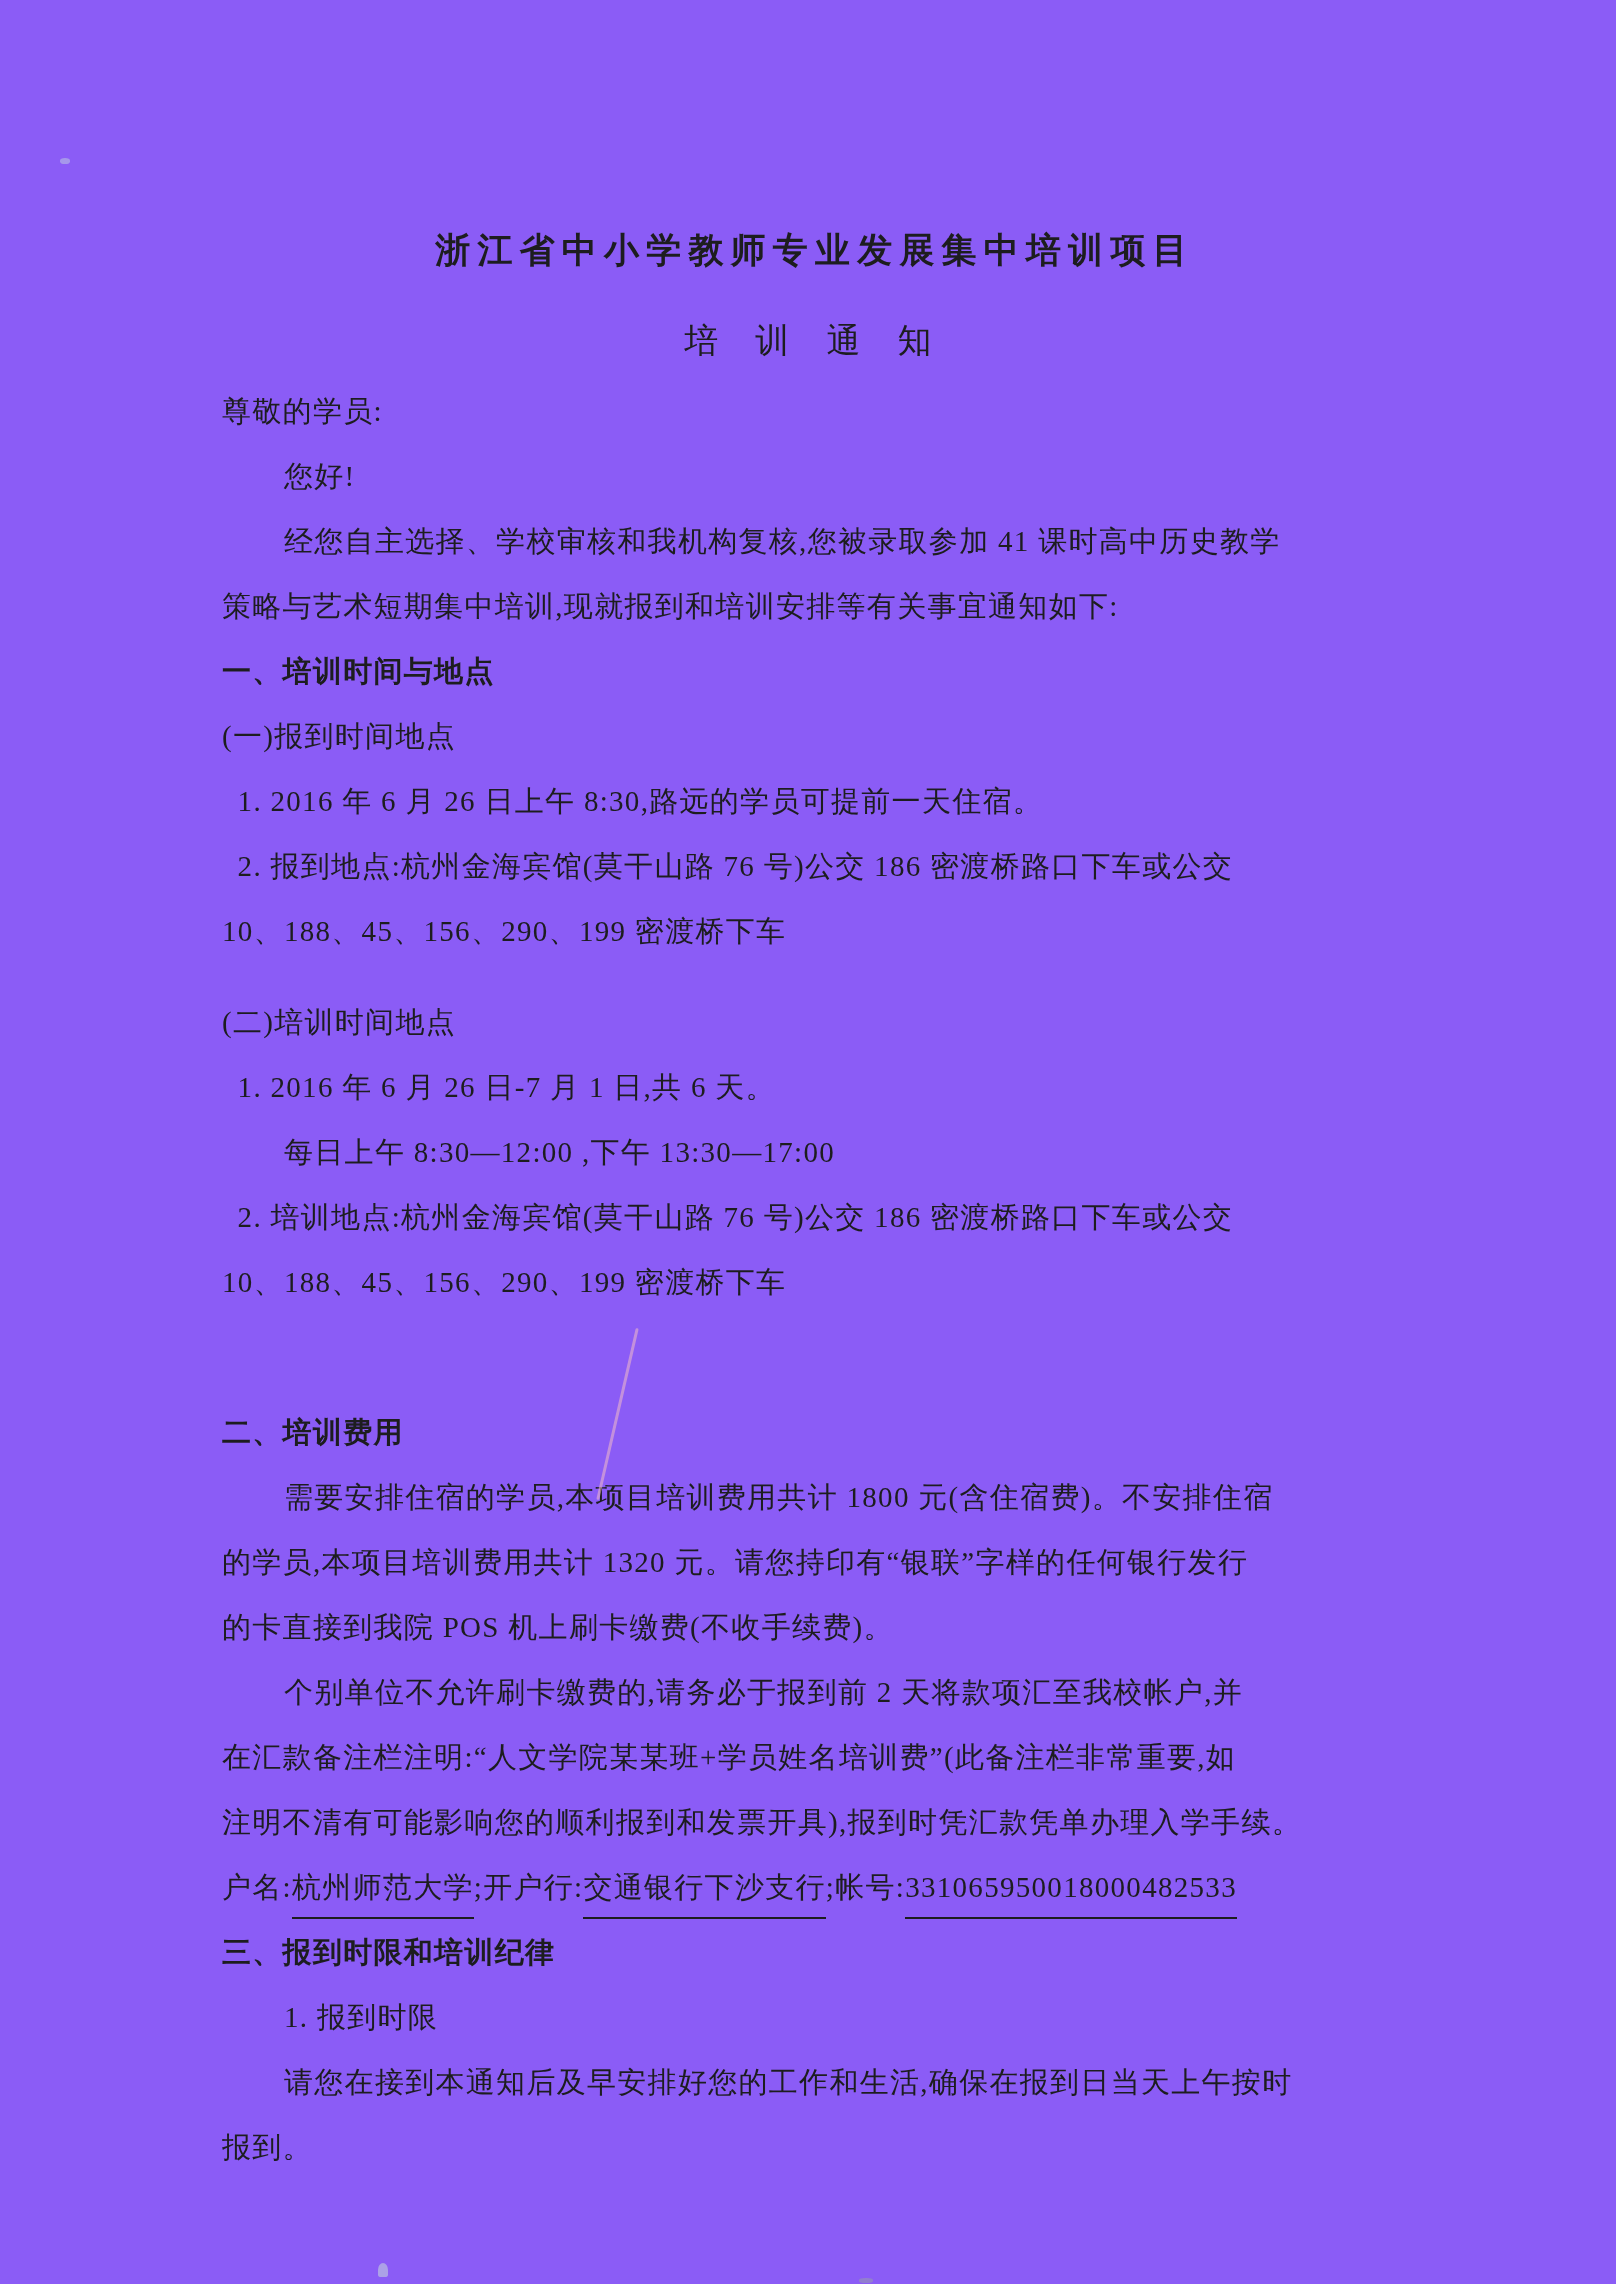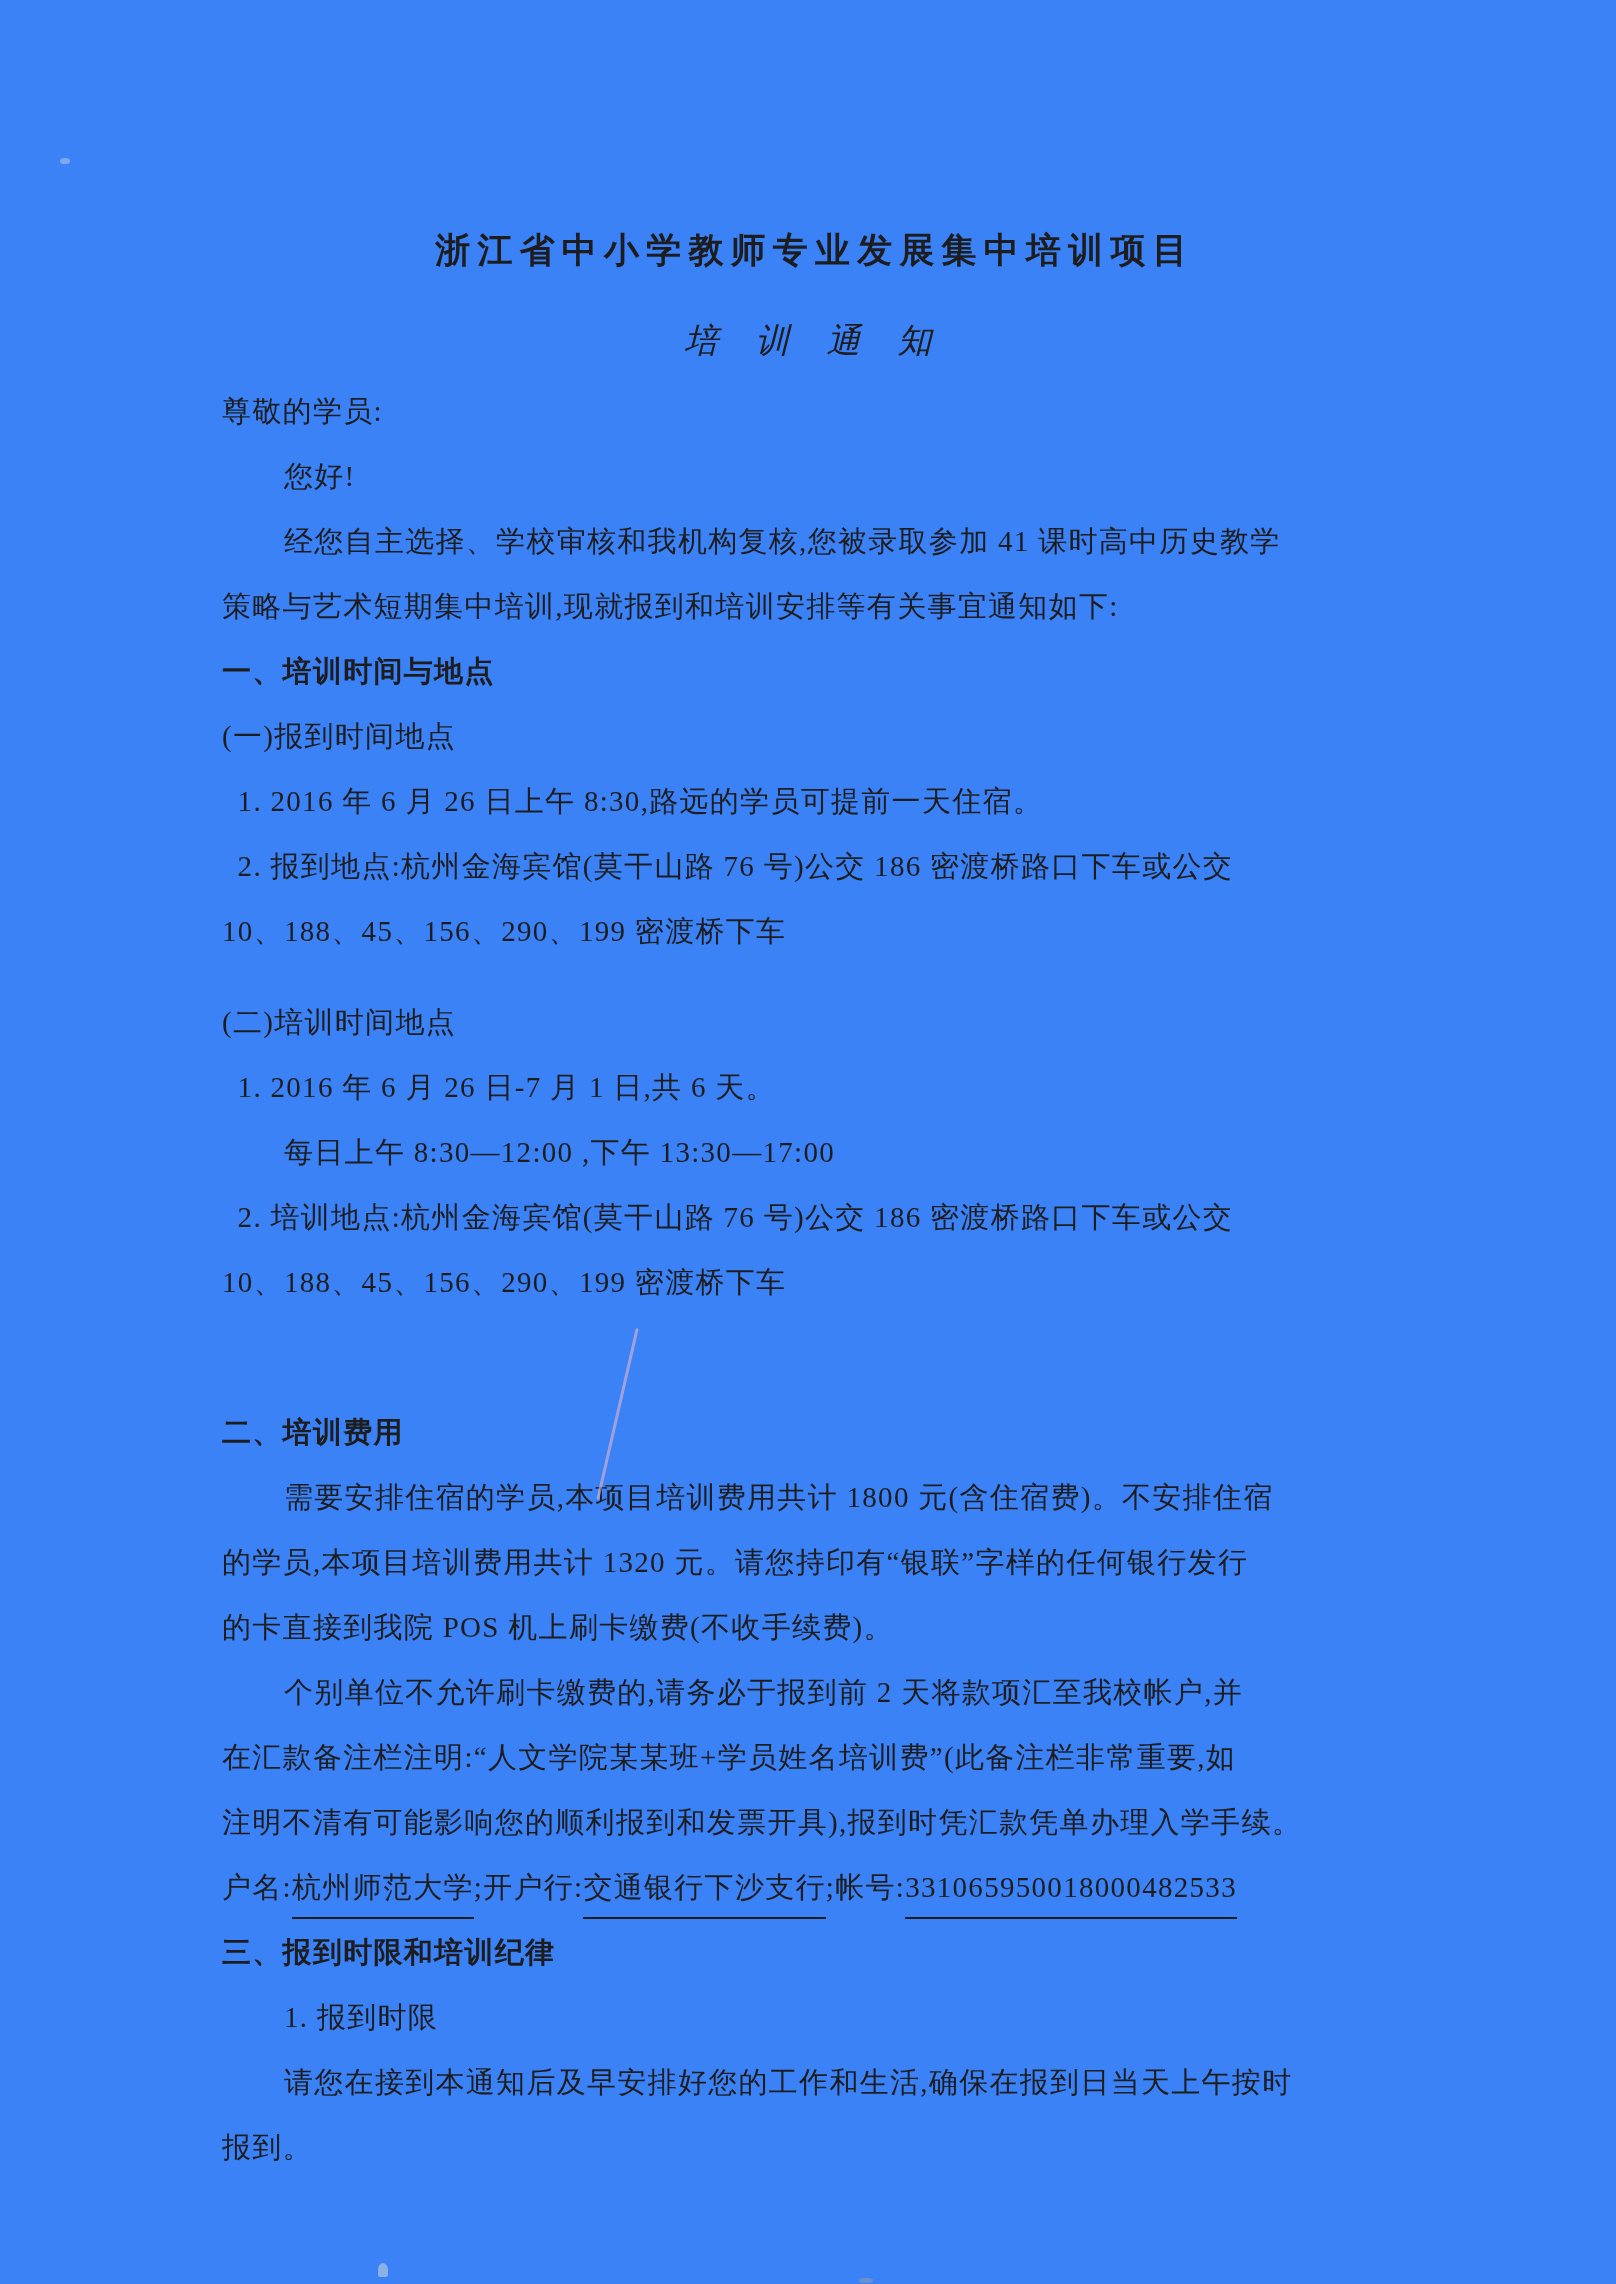--- a/index.html
+++ b/index.html
@@ -5,21 +5,21 @@
   html, body {
     margin: 0;
     padding: 0;
     background: #ffffff;
   }
   .page {
     position: relative;
     width: 1617px;
     height: 2284px;
     box-sizing: border-box;
-    background: #3b82f6;
+    background: #8b5cf6;
     padding: 218px 209px 0 222px;
     font-family: "Liberation Serif", "DejaVu Serif", serif;
     font-size: 29px;
     line-height: 65px;
     letter-spacing: 1.3px;
     color: #1d1d1f;
     overflow: hidden;
   }
   .doc-title {
     margin: 0;
@@ -31,21 +31,20 @@
     white-space: nowrap;
   }
   .doc-subtitle {
     margin: 25.4px 0 5.2px 0;
     font-size: 34px;
     line-height: 65px;
     font-weight: normal;
     letter-spacing: 14.3px;
     text-align: center;
     white-space: nowrap;
-    font-style: italic;
   }
   .line {
     height: 65px;
     white-space: nowrap;
   }
   .indent { padding-left: 62px; }   
   .li     { padding-left: 15.6px; }   
   .hd     { font-weight: bold; }    
   .bold   { font-weight: normal; }
   .gap-sub { margin-top: 26px; }    

